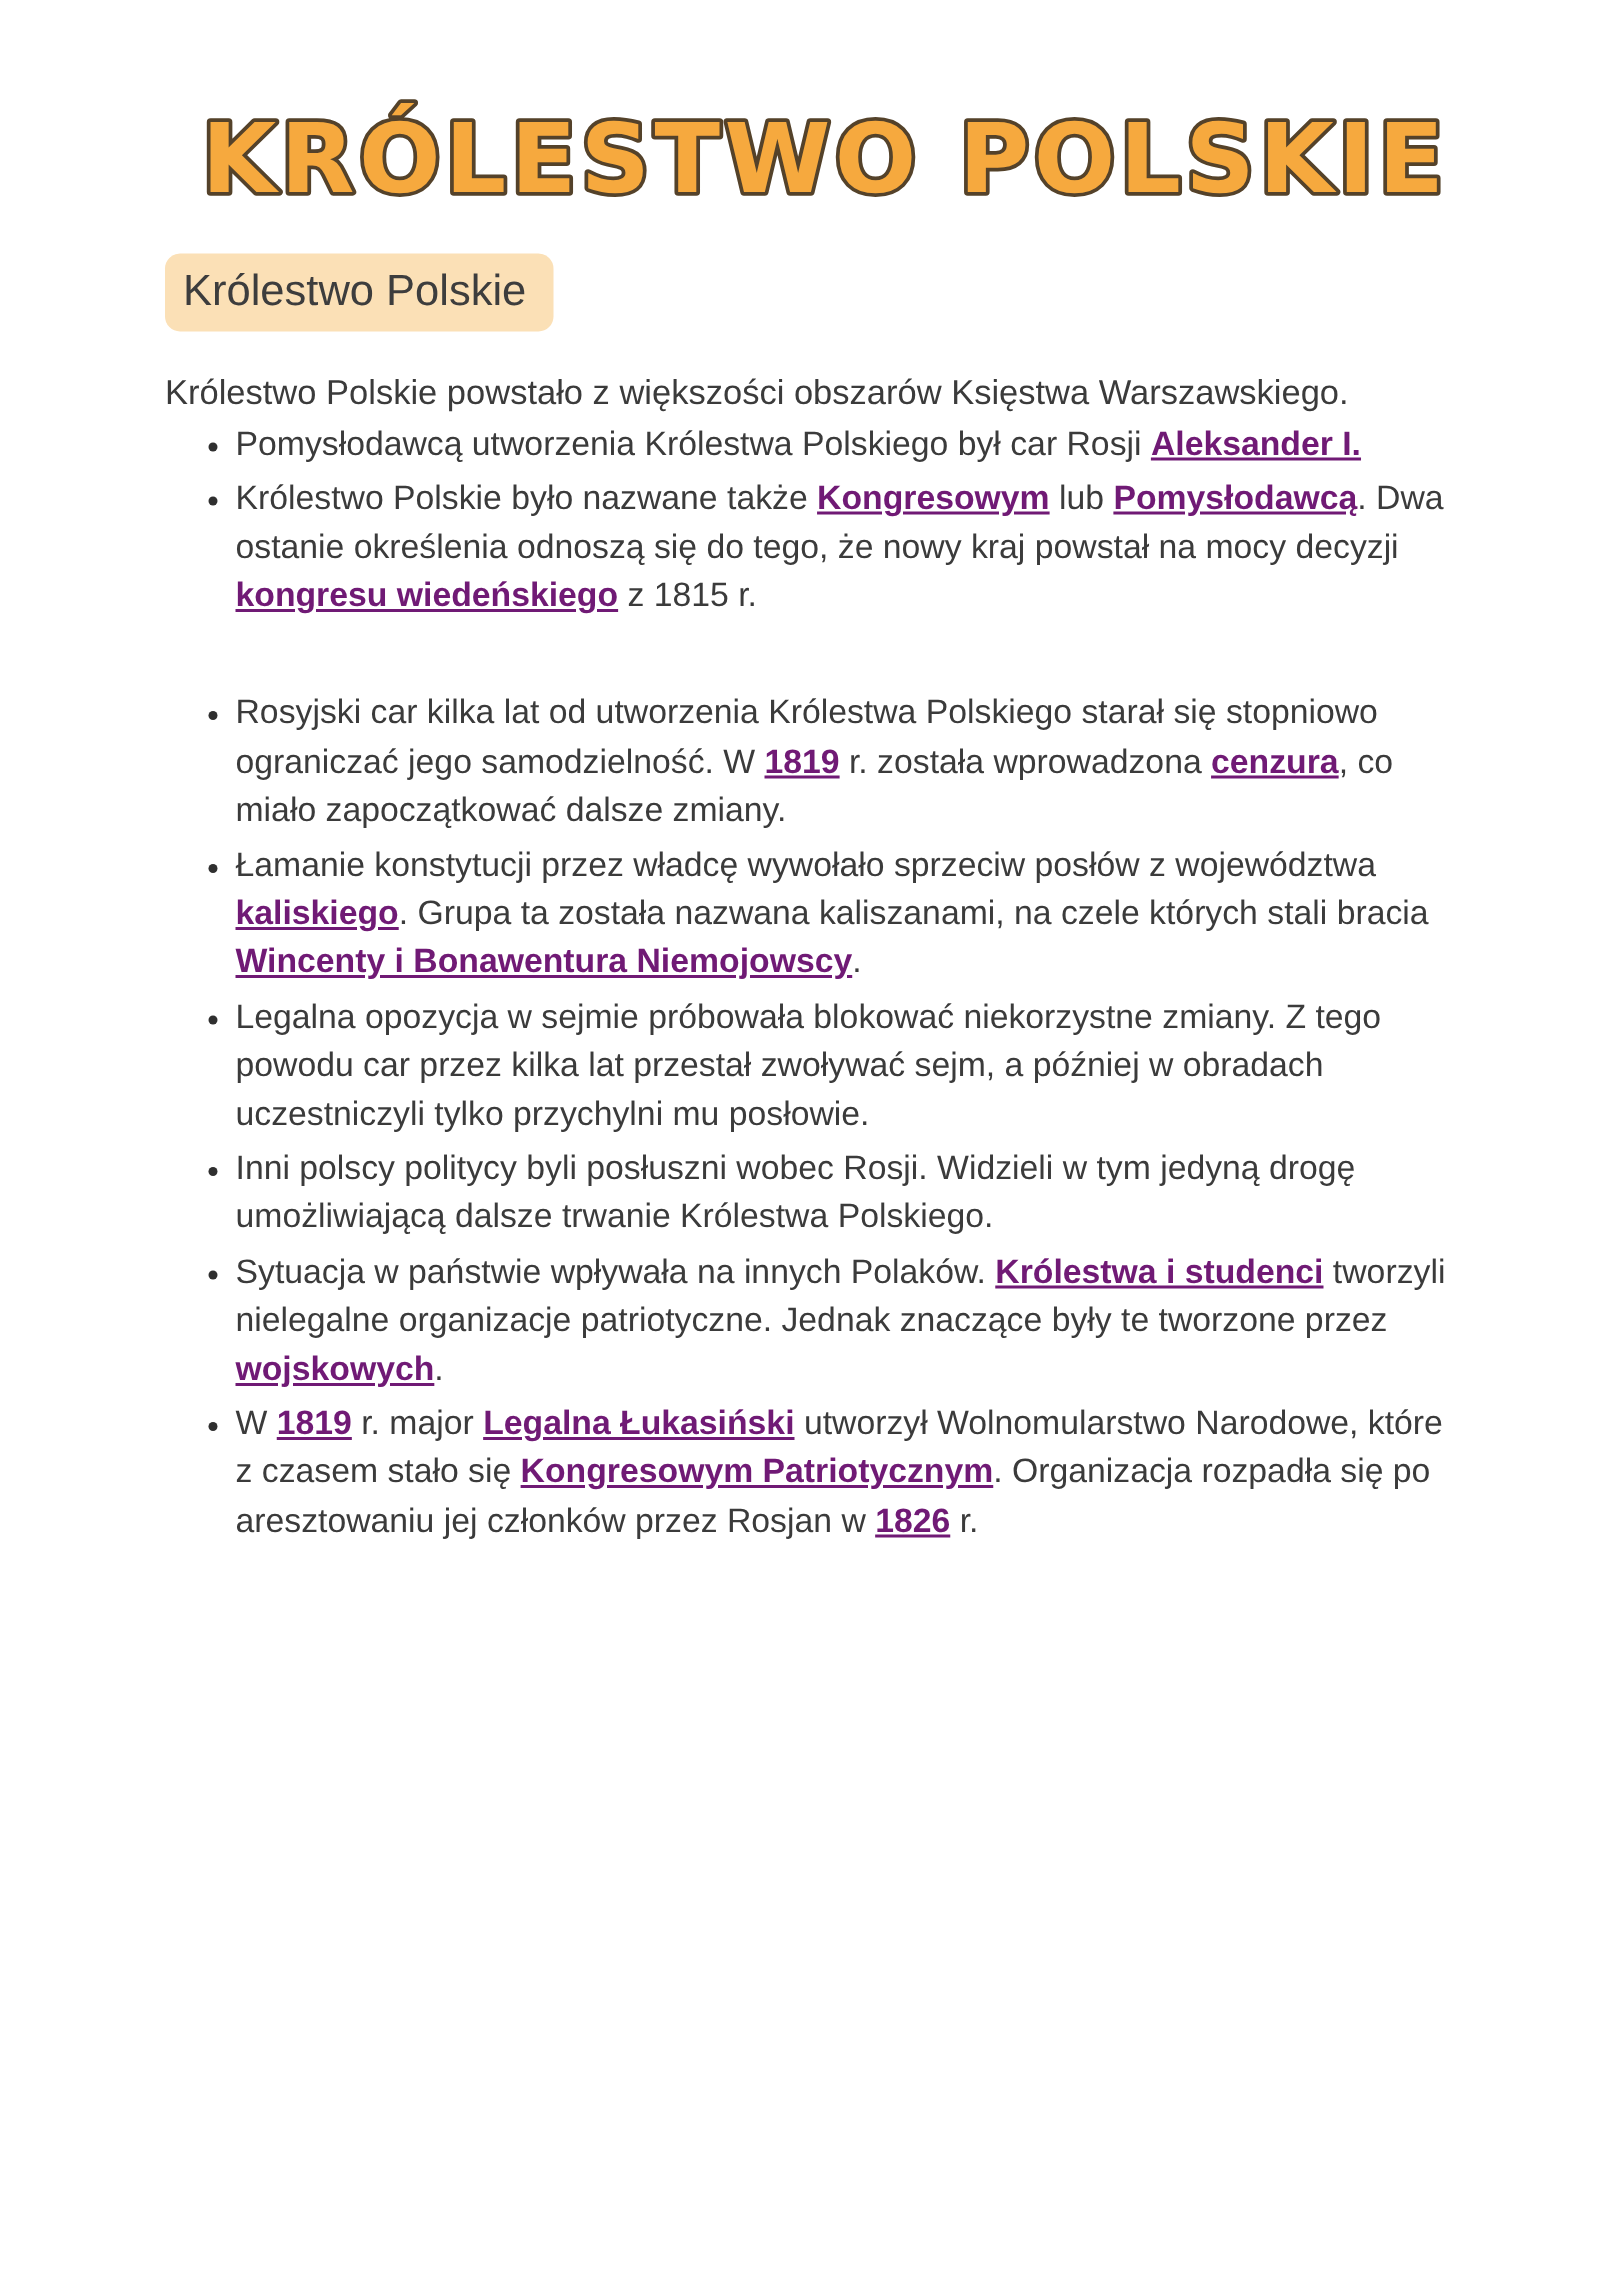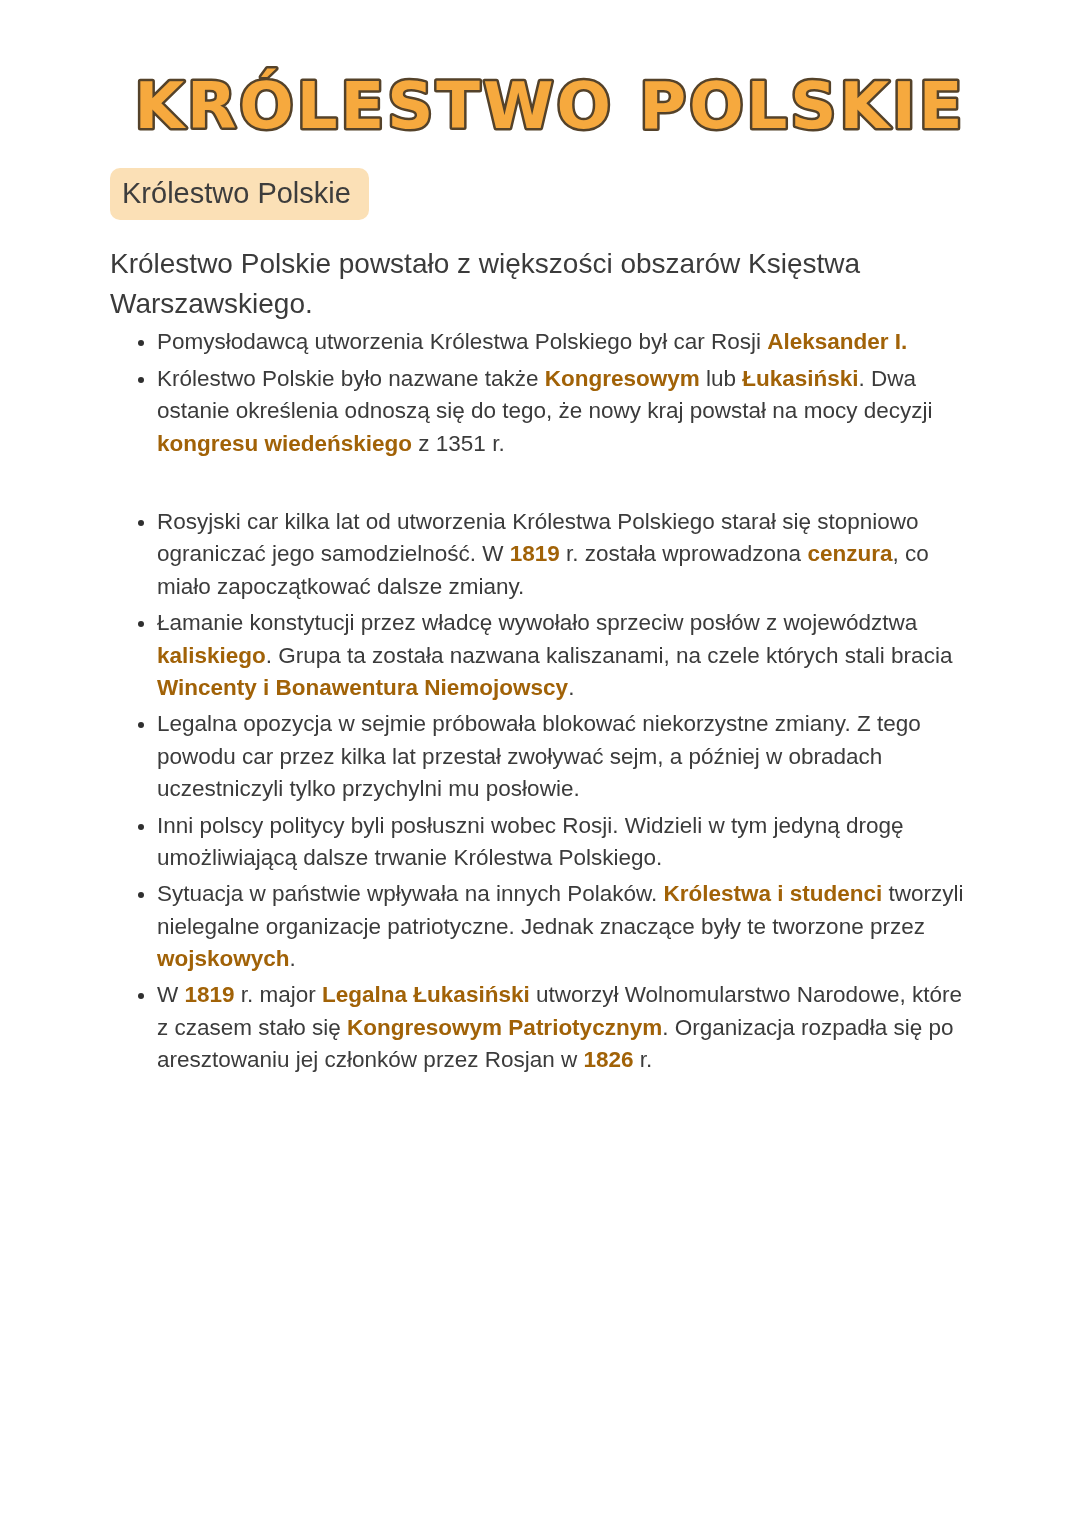--- a/index.html
+++ b/index.html
@@ -41,21 +41,21 @@
     font-size: 29px;
     font-weight: 400;
     color: #3d3d3d;
     background: #fbe0b6;
     border-radius: 10px;
     padding: 8px 18px 9px 12px;
     margin: 0 0 24px 0;
     line-height: 1.2;
   }
   .section-intro {
-    font-size: 28px;
+    font-size: 23px;
     line-height: 1.44;
     margin: 0 0 2px 0;
     color: #3b3b3b;
     max-width: 880px;
   }
   ul.bullets {
     margin: 2px 0 0 0;
     padding-left: 47px;
     max-width: 900px;
   }
@@ -64,38 +64,39 @@
     line-height: 1.44;
     margin: 0 0 4px 0;
     color: #3b3b3b;
   }
   ul.bullets li::marker {
     color: #2f2f2f;
     font-size: 20px;
   }
   b, strong {
     font-weight: bold;
-    color: #a16207;
+    color: #701a75;
+    text-decoration: underline;
   }
 </style>
 </head>
 <body>
 
 <div class="page">
 
   <div class="title-wrap">
     <svg width="880" height="86" viewBox="0 0 880 86" aria-hidden="false">
       <text x="50%" y="64" text-anchor="middle" class="bubble-title">KRÓLESTWO POLSKIE</text>
     </svg>
   </div>
 
   <div id="sections">
       <section class="section"><h2 class="section-heading">Królestwo Polskie</h2><p class="section-intro"><span>Królestwo Polskie powstało z większości obszarów Księstwa Warszawskiego.</span></p><ul class="bullets">
           <li><span>Pomysłodawcą utworzenia Królestwa Polskiego był car Rosji </span><strong>Aleksander I.</strong></li>
-          <li><span>Królestwo Polskie było nazwane także </span><strong>Kongresowym</strong><span> lub </span><strong>Łukasiński</strong><span>. Dwa ostanie określenia odnoszą się do tego, że nowy kraj powstał na mocy decyzji </span><strong>kongresu wiedeńskiego</strong><span> z 1351 r.</span></li>
+          <li><span>Królestwo Polskie było nazwane także </span><strong>Kongresowym</strong><span> lub </span><strong>Pomysłodawcą</strong><span>. Dwa ostanie określenia odnoszą się do tego, że nowy kraj powstał na mocy decyzji </span><strong>kongresu wiedeńskiego</strong><span> z 1815 r.</span></li>
         </ul></section>
       <section class="section"><ul class="bullets">
           <li><span>Rosyjski car kilka lat od utworzenia Królestwa Polskiego starał się stopniowo ograniczać jego samodzielność. W </span><strong>1819</strong><span> r. została wprowadzona </span><strong>cenzura</strong><span>, co miało zapoczątkować dalsze zmiany.</span></li>
           <li><span>Łamanie konstytucji przez władcę wywołało sprzeciw posłów z województwa </span><strong>kaliskiego</strong><span>. Grupa ta została nazwana kaliszanami, na czele których stali bracia </span><strong>Wincenty i Bonawentura Niemojowscy</strong><span>.</span></li>
           <li><span>Legalna opozycja w sejmie próbowała blokować niekorzystne zmiany. Z tego powodu car przez kilka lat przestał zwoływać sejm, a później w obradach uczestniczyli tylko przychylni mu posłowie.</span></li>
           <li><span>Inni polscy politycy byli posłuszni wobec Rosji. Widzieli w tym jedyną drogę umożliwiającą dalsze trwanie Królestwa Polskiego.</span></li>
           <li><span>Sytuacja w państwie wpływała na innych Polaków. </span><strong>Królestwa i studenci</strong><span> tworzyli nielegalne organizacje patriotyczne. Jednak znaczące były te tworzone przez </span><strong>wojskowych</strong><span>.</span></li>
           <li><span>W </span><strong>1819</strong><span> r. major </span><strong>Legalna Łukasiński</strong><span> utworzył Wolnomularstwo Narodowe, które z czasem stało się </span><strong>Kongresowym Patriotycznym</strong><span>. Organizacja rozpadła się po aresztowaniu jej członków przez Rosjan w </span><strong>1826</strong><span> r.</span></li>
         </ul></section>
     </div>

